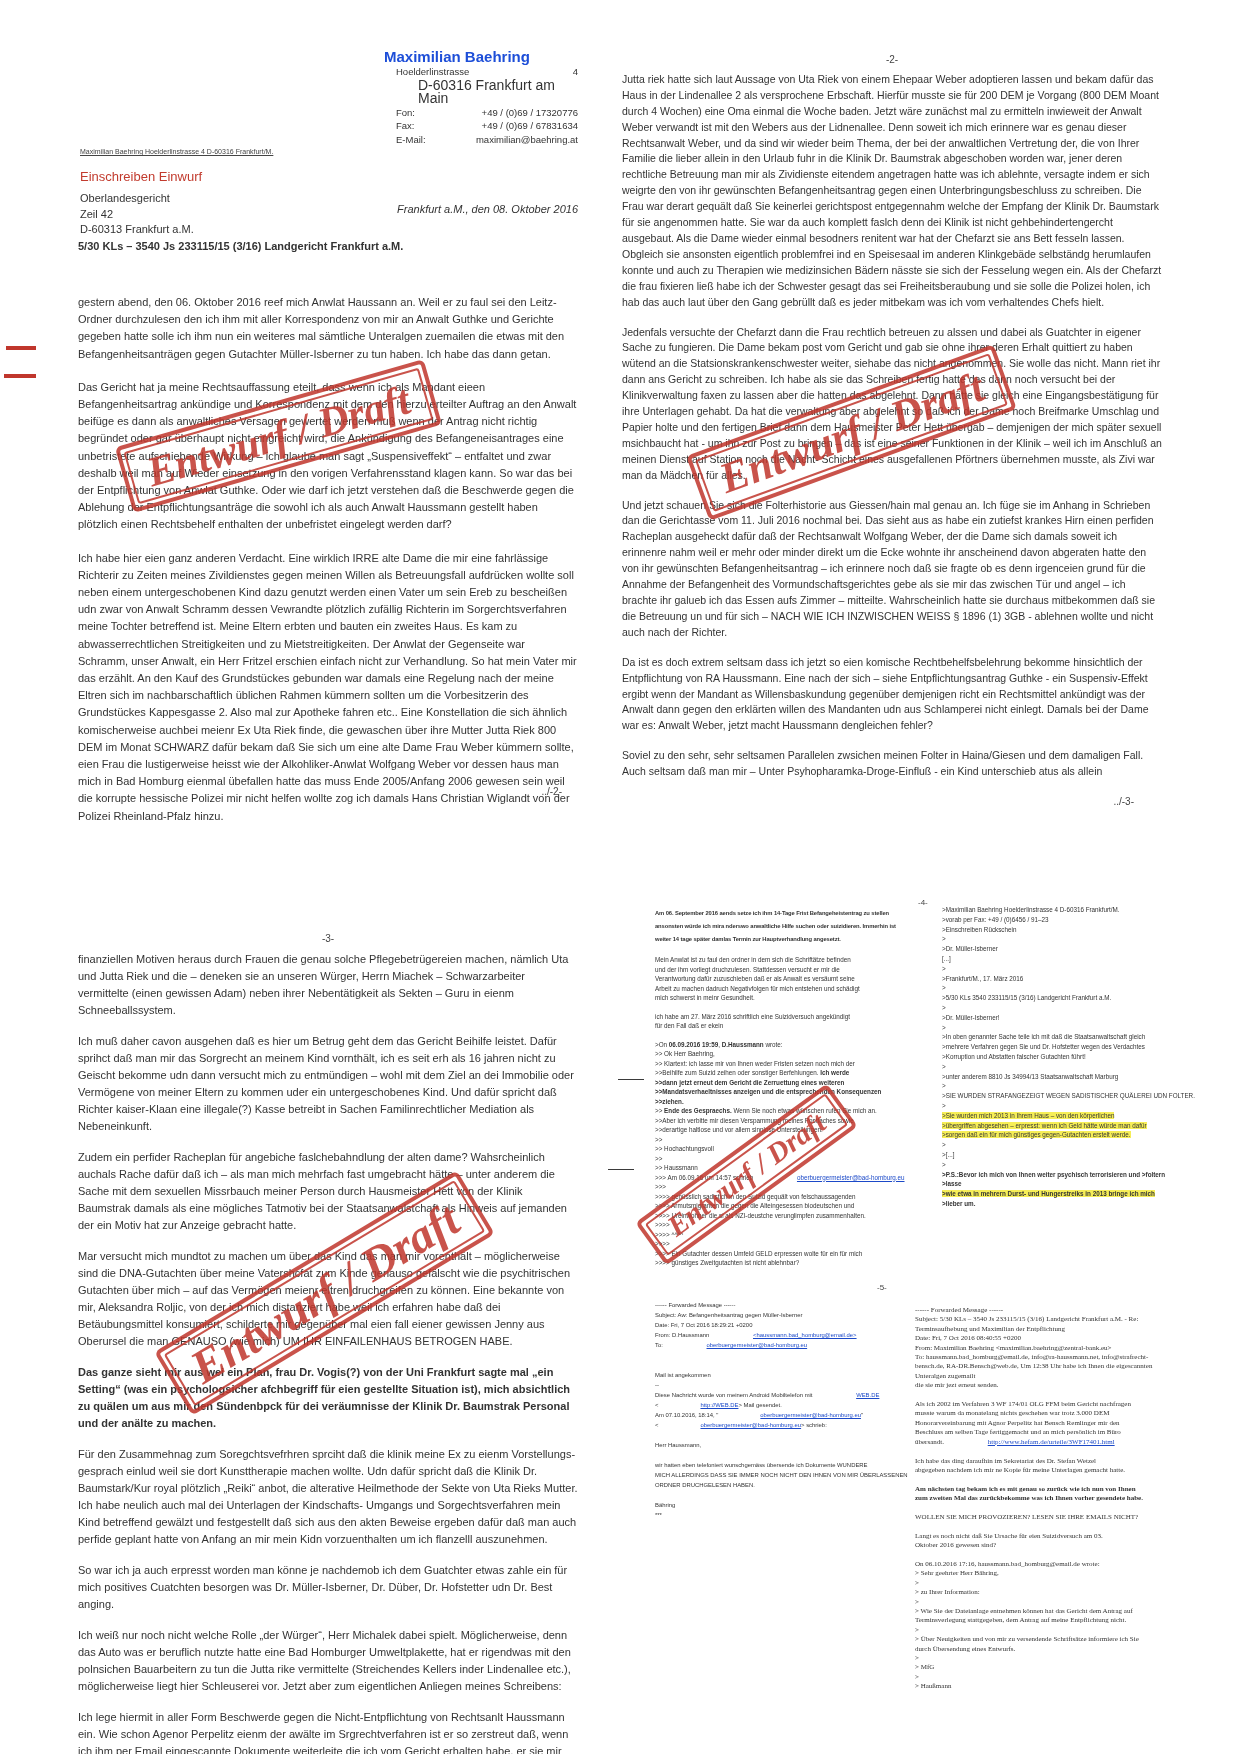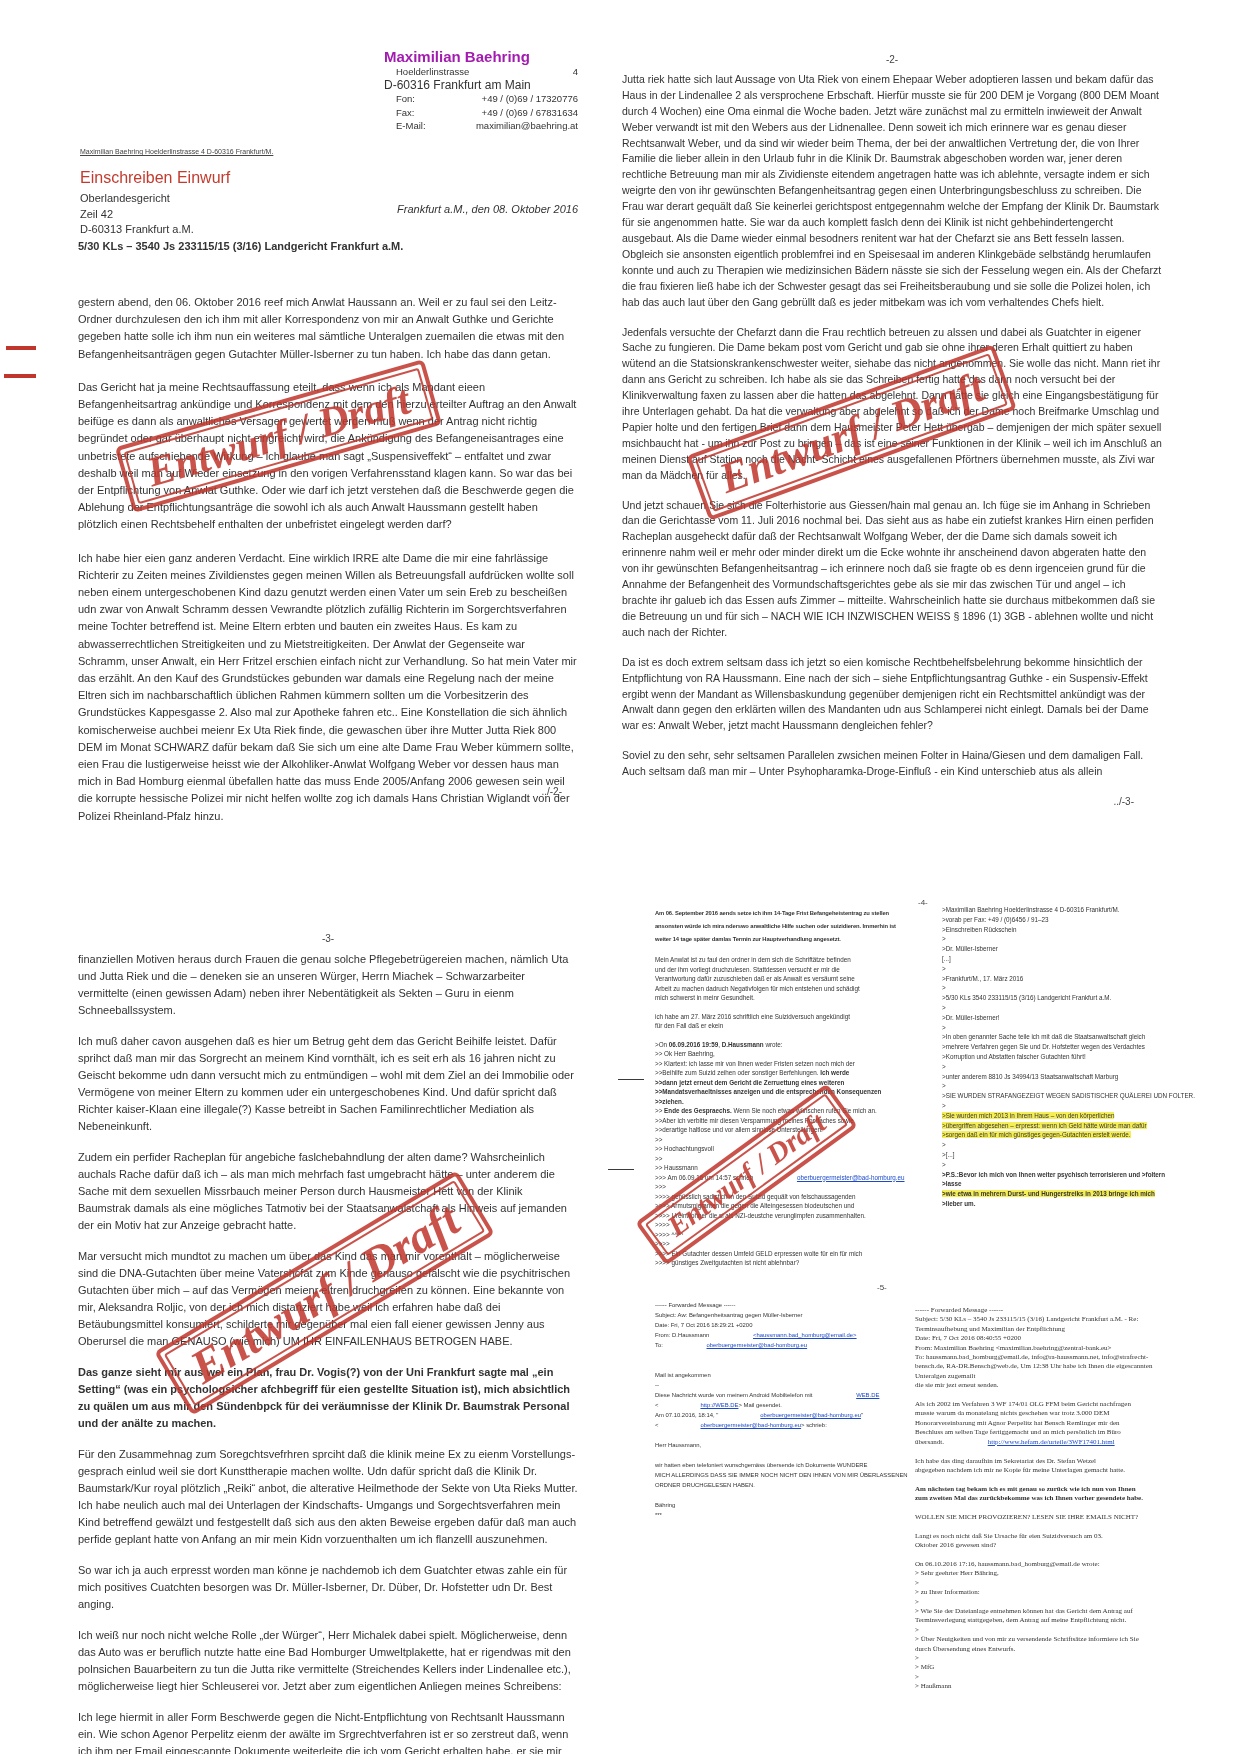--- a/index.html
+++ b/index.html
@@ -7,25 +7,25 @@
        font-family:"Liberation Sans",sans-serif;color:#333;overflow:hidden;}
   .page{position:absolute;}
   .line{white-space:nowrap;}
   .bold{font-weight:700;}
   .link{color:#1b49c8;text-decoration:underline;padding-left:42px;}
   .hl{background:#f6ee57;}
 
   
   #page1{left:78px;top:48px;width:500px;height:760px;}
   .p1-header{position:absolute;left:306px;top:0;width:194px;}
-  .p1-name{font-size:15px;font-weight:700;color:#a21caf;}
+  .p1-name{font-size:15px;font-weight:700;color:#1d4ed8;}
   .p1-crow{display:flex;justify-content:space-between;font-size:9.5px;line-height:13.5px;color:#333;padding-left:12px;}
-  .p1-cityrow{font-size:12px;line-height:13.5px;}
+  .p1-cityrow{font-size:14px;line-height:13.5px;margin-left:34px;}
   .p1-sender{position:absolute;left:2px;top:100px;font-size:7px;text-decoration:underline;white-space:nowrap;color:#444;}
-  .p1-delivery{position:absolute;left:2px;top:121px;font-size:16px;color:#c23b2e;text-align:right;}
+  .p1-delivery{position:absolute;left:2px;top:121px;font-size:13px;color:#c23b2e;text-align:right;}
   .p1-recipient{position:absolute;left:2px;top:143px;font-size:11px;line-height:15.5px;}
   .p1-date{position:absolute;right:0;top:155px;font-size:11px;font-style:italic;}
   .p1-subject{position:absolute;left:0;top:190px;font-size:11px;line-height:16.5px;}
   .p1-case{font-weight:700;}
   .p1-body{position:absolute;left:0;top:246px;width:500px;font-size:11px;line-height:17.2px;text-align:left;}
   #page1 .para{margin-bottom:16px;}
   .p1-footer{position:absolute;right:16px;top:738px;font-size:10px;color:#444;}
 
   
   #page2{left:622px;top:52px;width:540px;font-size:10.5px;line-height:15.9px;}

